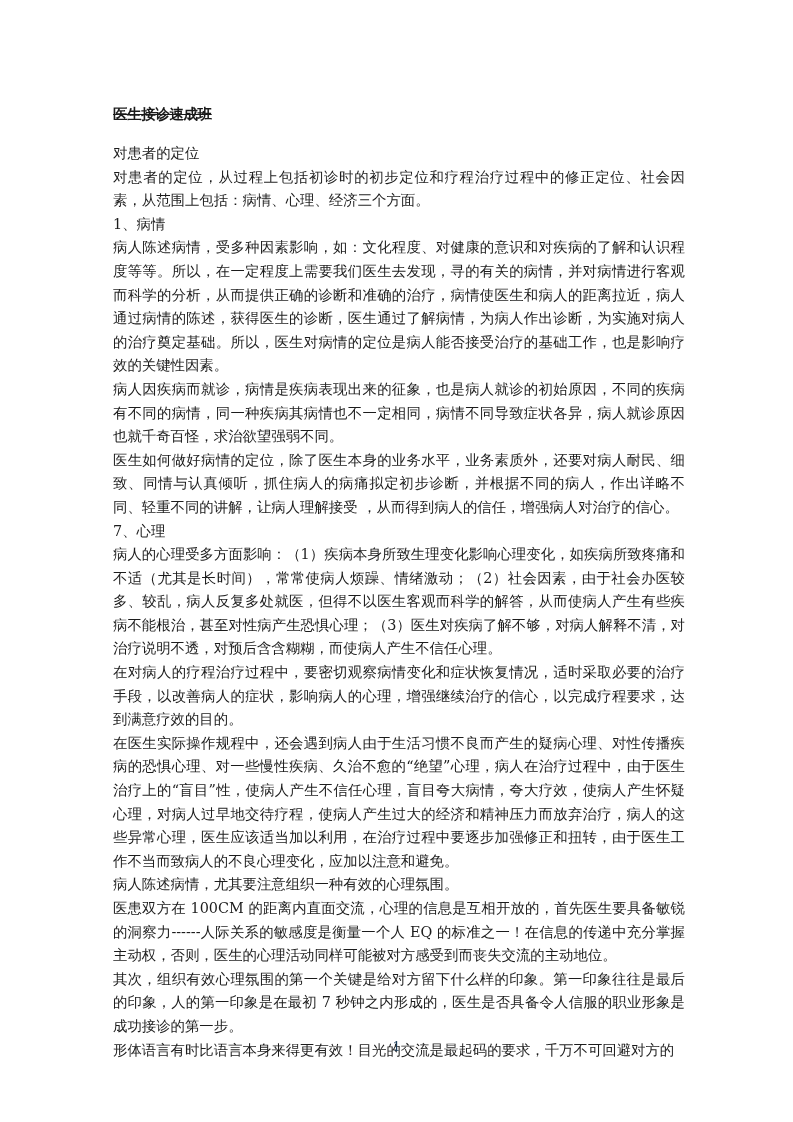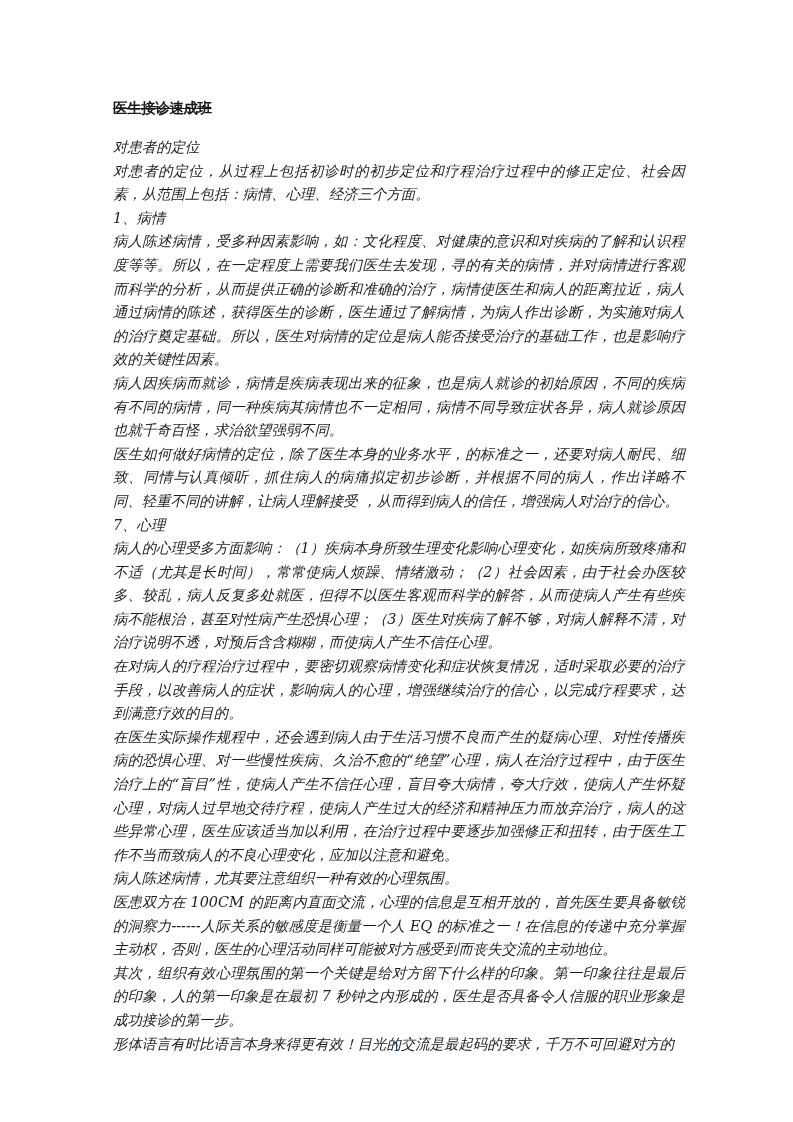--- a/index.html
+++ b/index.html
@@ -32,37 +32,36 @@
   .doc-title {
     font-family: "DejaVu Serif", "Liberation Serif", serif;
     font-size: 14.5px;
     font-weight: bold;
     letter-spacing: -0.4px;
     color: #1a1a1a;
     text-decoration: underline;
     text-underline-offset: -5px;
     text-decoration-thickness: 1.2px;
     line-height: 20px;
-    margin: 6px 0 18px 0;
+    margin: 12px 0 18px 0;
     white-space: nowrap;
   }
   .body-text {
     font-family: "DejaVu Serif", "Liberation Serif", serif;
     font-size: 14.4px;
     line-height: 23.6px;
     color: #1c1c1c;
     text-align: justify;
     text-justify: inter-ideograph;
     margin: 0;
     word-break: break-all;
   }
   .body-text p {
     margin: 0;
     padding: 0;
-    font-style: italic;
   }
   .page-number {
     position: absolute;
     left: 0;
     top: 1040px;
     width: 793px;
     text-align: center;
     font-family: "DejaVu Serif", "Liberation Serif", serif;
     font-size: 12px;
     color: #1c3d5a;
@@ -76,21 +75,21 @@
   <div class="content">
 
     <h1 class="doc-title">医生接诊速成班</h1>
 
     <div class="body-text">
       <p>对患者的定位</p>
       <p>对患者的定位，从过程上包括初诊时的初步定位和疗程治疗过程中的修正定位、社会因素，从范围上包括：病情、心理、经济三个方面。</p>
       <p>1、病情</p>
       <p>病人陈述病情，受多种因素影响，如：文化程度、对健康的意识和对疾病的了解和认识程度等等。所以，在一定程度上需要我们医生去发现，寻的有关的病情，并对病情进行客观而科学的分析，从而提供正确的诊断和准确的治疗，病情使医生和病人的距离拉近，病人通过病情的陈述，获得医生的诊断，医生通过了解病情，为病人作出诊断，为实施对病人的治疗奠定基础。所以，医生对病情的定位是病人能否接受治疗的基础工作，也是影响疗效的关键性因素。</p>
       <p>病人因疾病而就诊，病情是疾病表现出来的征象，也是病人就诊的初始原因，不同的疾病有不同的病情，同一种疾病其病情也不一定相同，病情不同导致症状各异，病人就诊原因也就千奇百怪，求治欲望强弱不同。</p>
-      <p>医生如何做好病情的定位，除了医生本身的业务水平，的标准之一，还要对病人耐民、细致、同情与认真倾听，抓住病人的病痛拟定初步诊断，并根据不同的病人，作出详略不同、轻重不同的讲解，让病人理解接受 ，从而得到病人的信任，增强病人对治疗的信心。</p>
+      <p>医生如何做好病情的定位，除了医生本身的业务水平，业务素质外，还要对病人耐民、细致、同情与认真倾听，抓住病人的病痛拟定初步诊断，并根据不同的病人，作出详略不同、轻重不同的讲解，让病人理解接受 ，从而得到病人的信任，增强病人对治疗的信心。</p>
       <p>7、心理</p>
       <p>病人的心理受多方面影响：（1）疾病本身所致生理变化影响心理变化，如疾病所致疼痛和不适（尤其是长时间），常常使病人烦躁、情绪激动；（2）社会因素，由于社会办医较多、较乱，病人反复多处就医，但得不以医生客观而科学的解答，从而使病人产生有些疾病不能根治，甚至对性病产生恐惧心理；（3）医生对疾病了解不够，对病人解释不清，对治疗说明不透，对预后含含糊糊，而使病人产生不信任心理。</p>
       <p>在对病人的疗程治疗过程中，要密切观察病情变化和症状恢复情况，适时采取必要的治疗手段，以改善病人的症状，影响病人的心理，增强继续治疗的信心，以完成疗程要求，达到满意疗效的目的。</p>
       <p>在医生实际操作规程中，还会遇到病人由于生活习惯不良而产生的疑病心理、对性传播疾病的恐惧心理、对一些慢性疾病、久治不愈的“绝望”心理，病人在治疗过程中，由于医生治疗上的“盲目”性，使病人产生不信任心理，盲目夸大病情，夸大疗效，使病人产生怀疑心理，对病人过早地交待疗程，使病人产生过大的经济和精神压力而放弃治疗，病人的这些异常心理，医生应该适当加以利用，在治疗过程中要逐步加强修正和扭转，由于医生工作不当而致病人的不良心理变化，应加以注意和避免。</p>
       <p>病人陈述病情，尤其要注意组织一种有效的心理氛围。</p>
       <p>医患双方在 100CM 的距离内直面交流，心理的信息是互相开放的，首先医生要具备敏锐的洞察力------人际关系的敏感度是衡量一个人 EQ 的标准之一！在信息的传递中充分掌握主动权，否则，医生的心理活动同样可能被对方感受到而丧失交流的主动地位。</p>
       <p>其次，组织有效心理氛围的第一个关键是给对方留下什么样的印象。第一印象往往是最后的印象，人的第一印象是在最初 7 秒钟之内形成的，医生是否具备令人信服的职业形象是成功接诊的第一步。</p>
       <p>形体语言有时比语言本身来得更有效！目光的交流是最起码的要求，千万不可回避对方的</p>
     </div>
 

